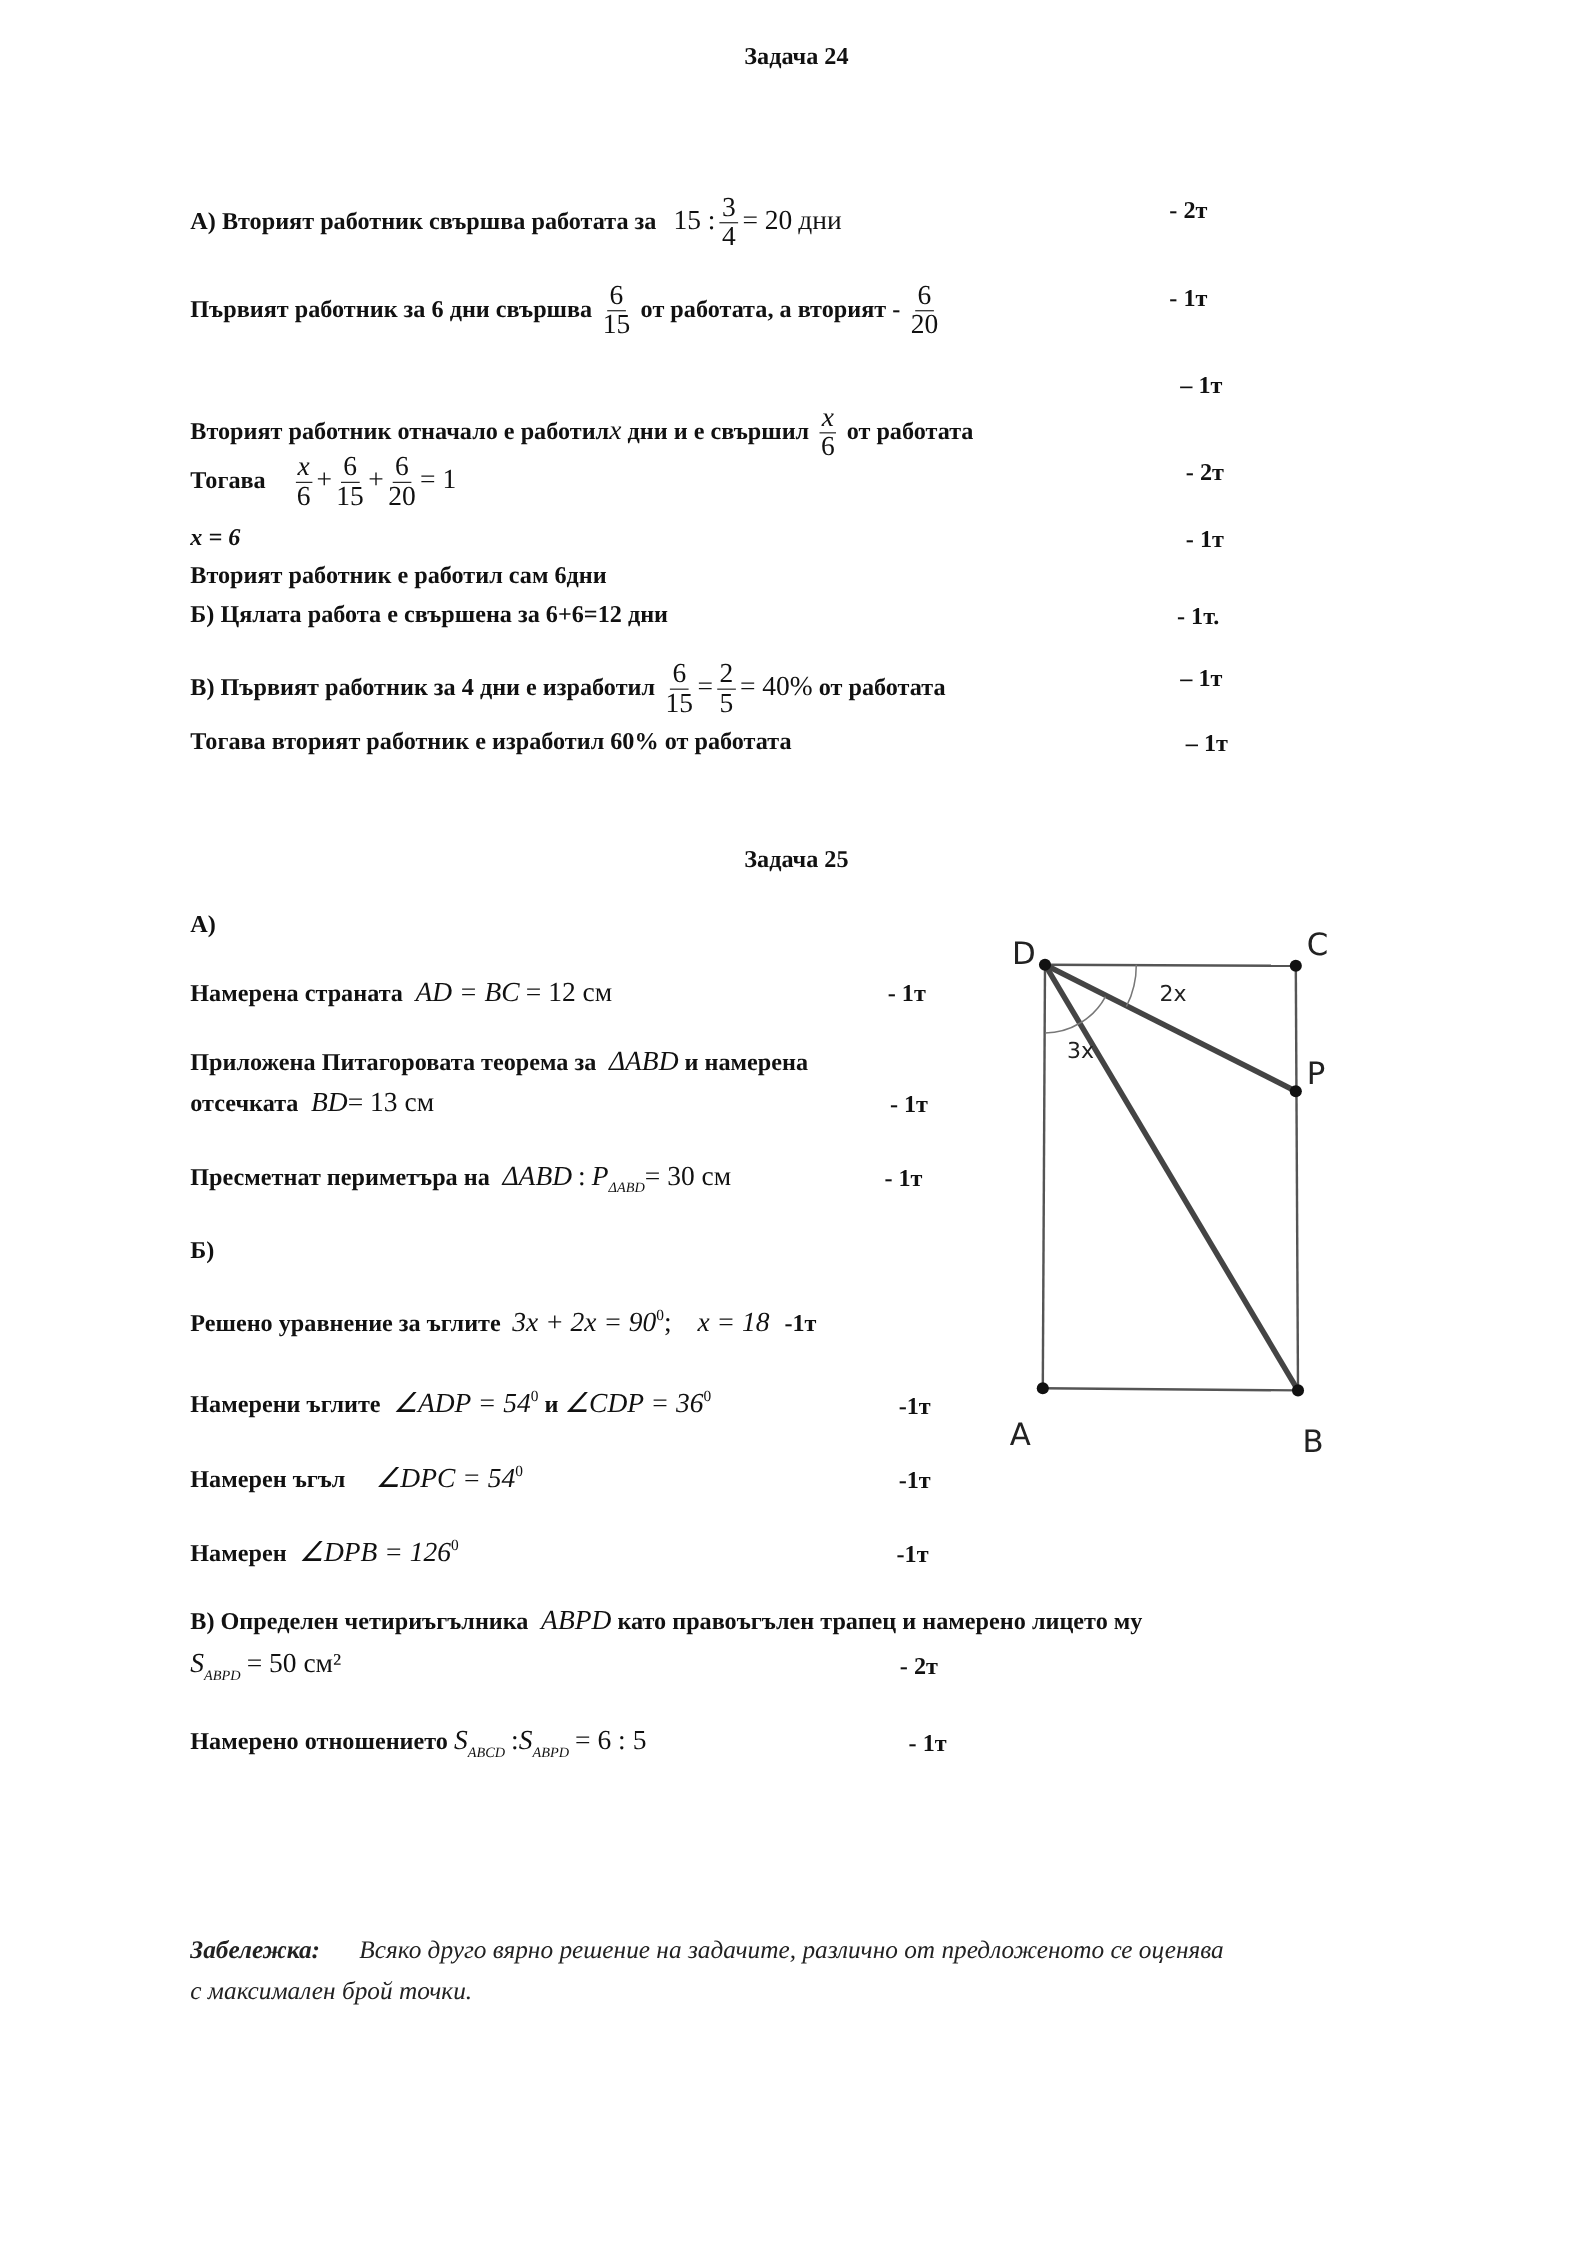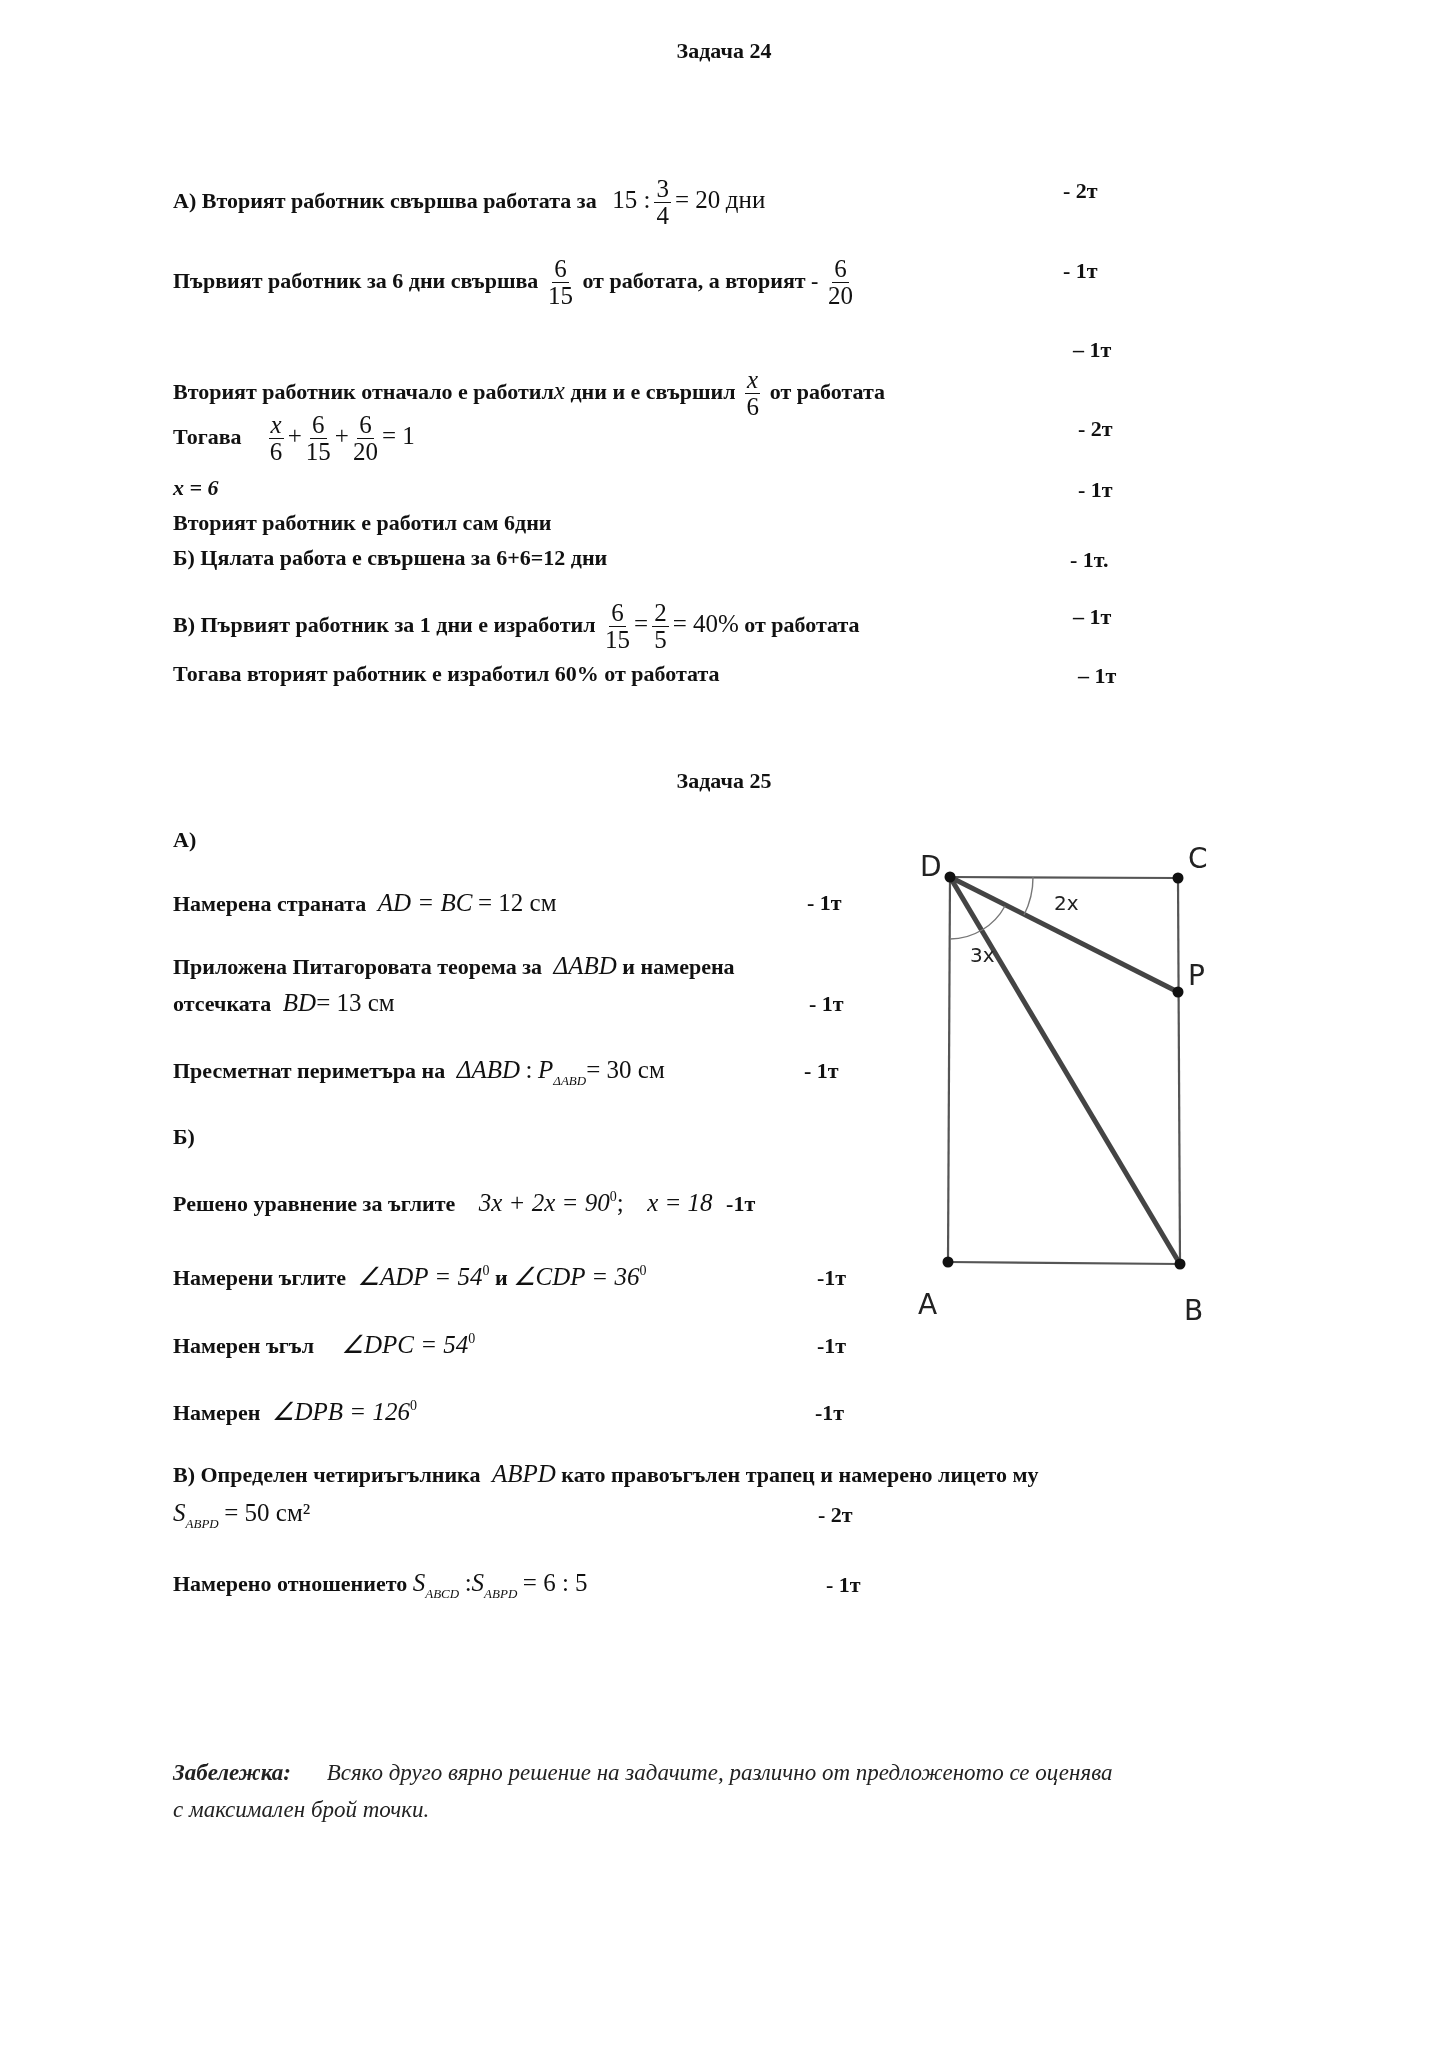--- a/index.html
+++ b/index.html
@@ -81,21 +81,21 @@
 
   <div class="t bi" style="left:173px; top:477px;">x = 6</div>
   <div class="pts" style="left:1078px; top:477px;">- 1т</div>
 
   <div class="t" style="left:173px; top:512px;">Вторият работник е работил сам 6дни</div>
 
   <div class="t" style="left:173px; top:547px;text-align:center;">Б)  Цялата работа е свършена за 6+6=12 дни</div>
   <div class="pts" style="left:1070px; top:547px;text-align:right;">-  1т.</div>
 
   <div class="t" style="left:173px; top:600px;">
-    <span>В)  Първият работник за 1 дни е изработил</span>
+    <span>В)  Първият работник за 4 дни е изработил</span>
     <span class="frac">
         <span class="num">6</span>
         <span class="den">15</span>
       </span><span class="m">=</span><span class="frac">
         <span class="num">2</span>
         <span class="den">5</span>
       </span><span class="m">= 40%</span>
     <span>от работата</span>
   </div>
   <div class="pts" style="left:1073px; top:604px;">– 1т</div>
@@ -131,21 +131,21 @@
     <span class="mi" style="margin-left:6px;">ΔABD</span>
     <span class="m">:</span>
     <span class="mi">P</span><sub class="s">ΔABD</sub><span class="m">= 30 см</span>
   </div>
   <div class="pts" style="left:804px; top:1058px;">- 1т</div>
 
   <div class="t" style="left:173px; top:1126px;">Б)</div>
 
   <div class="t" style="left:173px; top:1190px;">
     <span>Решено уравнение за ъглите</span>
-    <span class="mi" style="margin-left:18px;text-align:right;">3x + 2x = 90</span><sup class="s">0</sup><span class="m">;</span>
+    <span class="mi" style="margin-left:5px;text-align:right;">3x + 2x = 90</span><sup class="s">0</sup><span class="m">;</span>
     <span class="mi" style="margin-left:18px;">x = 18</span>
     <span style="margin-left:8px;">-1т</span>
   </div>
 
   <div class="t" style="left:173px; top:1264px;">
     <span>Намерени ъглите</span>
     <span class="mi" style="margin-left:6px;margin-top:14px;">∠ADP = 54</span><sup class="s">0</sup>
     <span>и</span>
     <span class="mi">∠CDP = 36</span><sup class="s">0</sup>
   </div>

